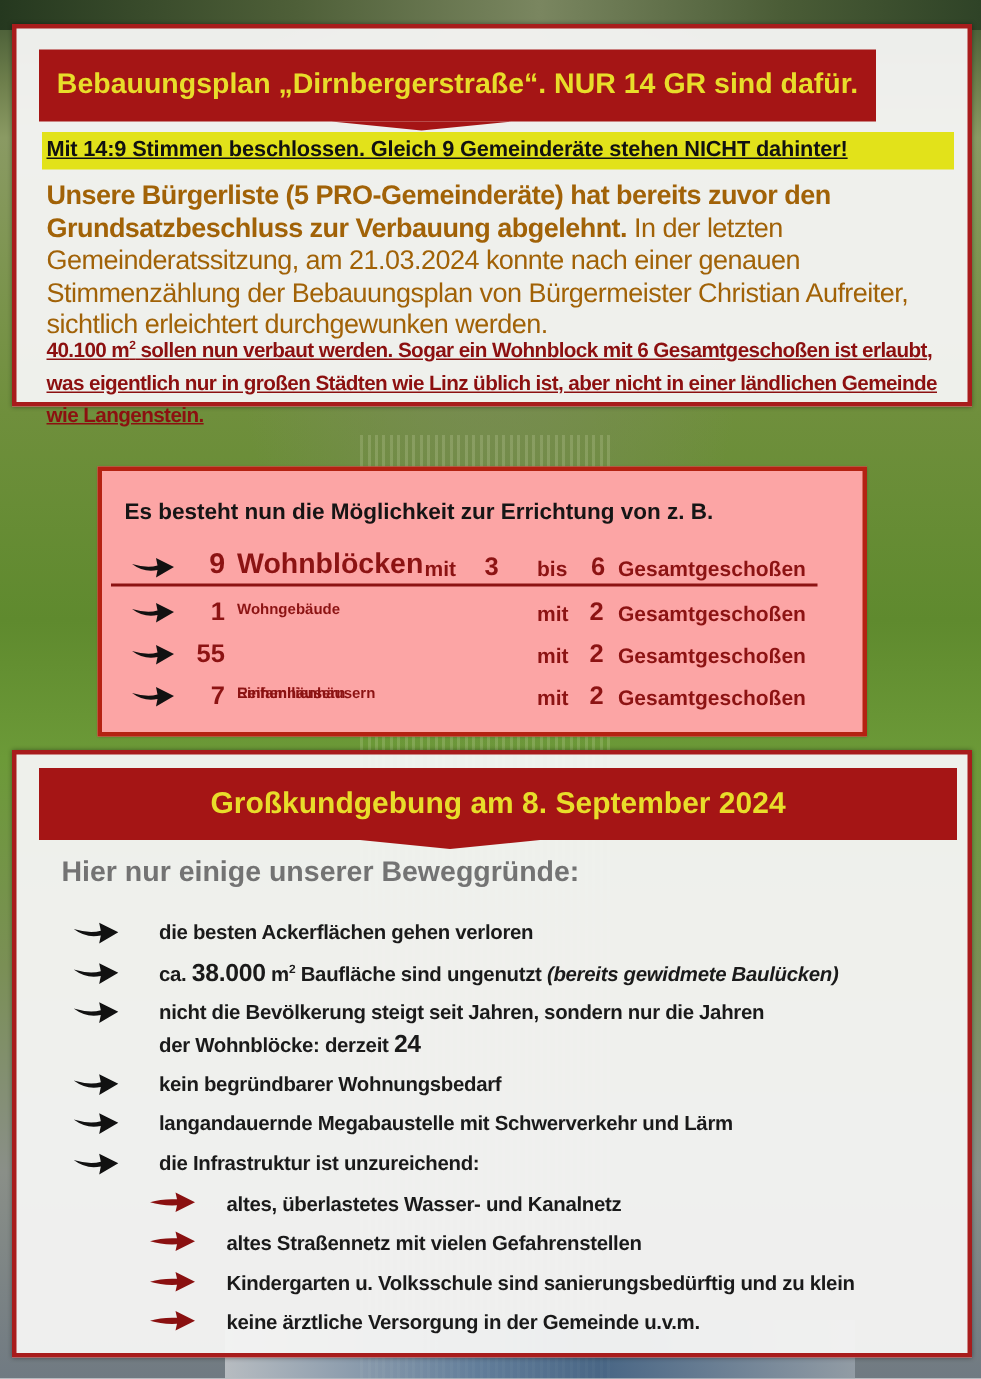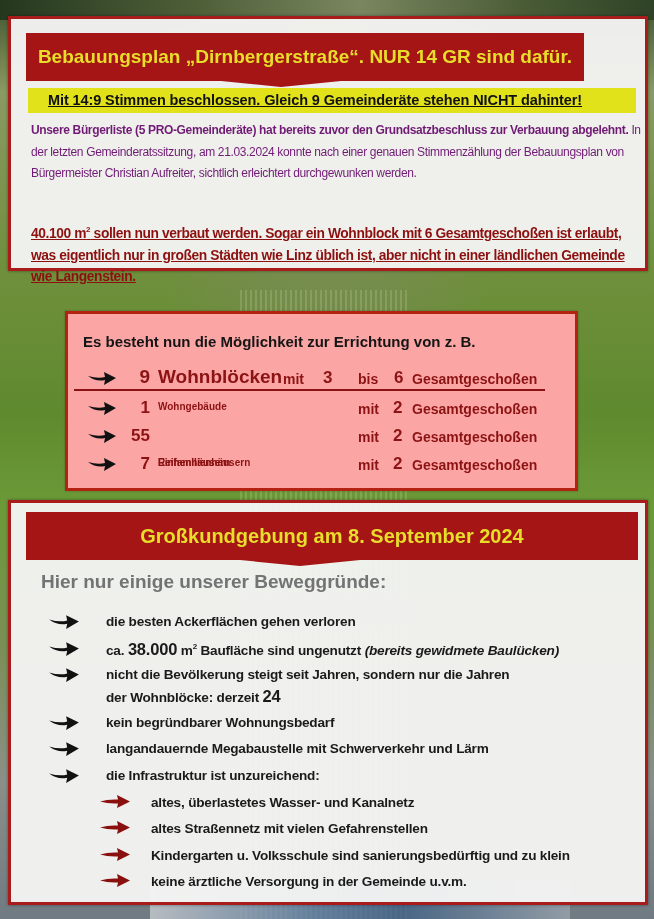--- a/index.html
+++ b/index.html
@@ -49,27 +49,27 @@
       border-left: 60px solid transparent; border-right: 60px solid transparent;
       border-top: 6px solid #a51515;
     }
     .banner-top { left: 15px; top: 14px; width: 558px; height: 48px; font-size: 19px; line-height: 48px; }
     .banner-bottom { left: 15px; top: 9px; width: 612px; height: 48px; font-size: 20px; line-height: 48px; }
 
     .highlight-line {
       position: absolute; left: 17px; top: 69px; width: 608px; height: 25px;
       background: #e2e21a;
       font-size: 14.5px; font-weight: bold; color: #111;
-      line-height: 25px; padding-left: 20px;
+      line-height: 25px; padding-left: 3px;
       text-decoration: underline;
       white-space: nowrap; letter-spacing: -0.1px;
     }
     .para {
       position: absolute; left: 20px; top: 101px; width: 610px;
-      font-size: 12px; color: #701a75; line-height: 21.5px;
+      font-size: 18px; color: #a16207; line-height: 21.5px;
       letter-spacing: -0.35px;
     }
     .para b { font-weight: bold; }
     .red-para {
       position: absolute; left: 20px; top: 204px; width: 614px;
       font-size: 13.8px; color: #8c1010; font-weight: bold; line-height: 21.5px;
       text-decoration: underline; letter-spacing: -0.4px;
     }
     sup { font-size: 8px; vertical-align: super; line-height: 0; }
 

